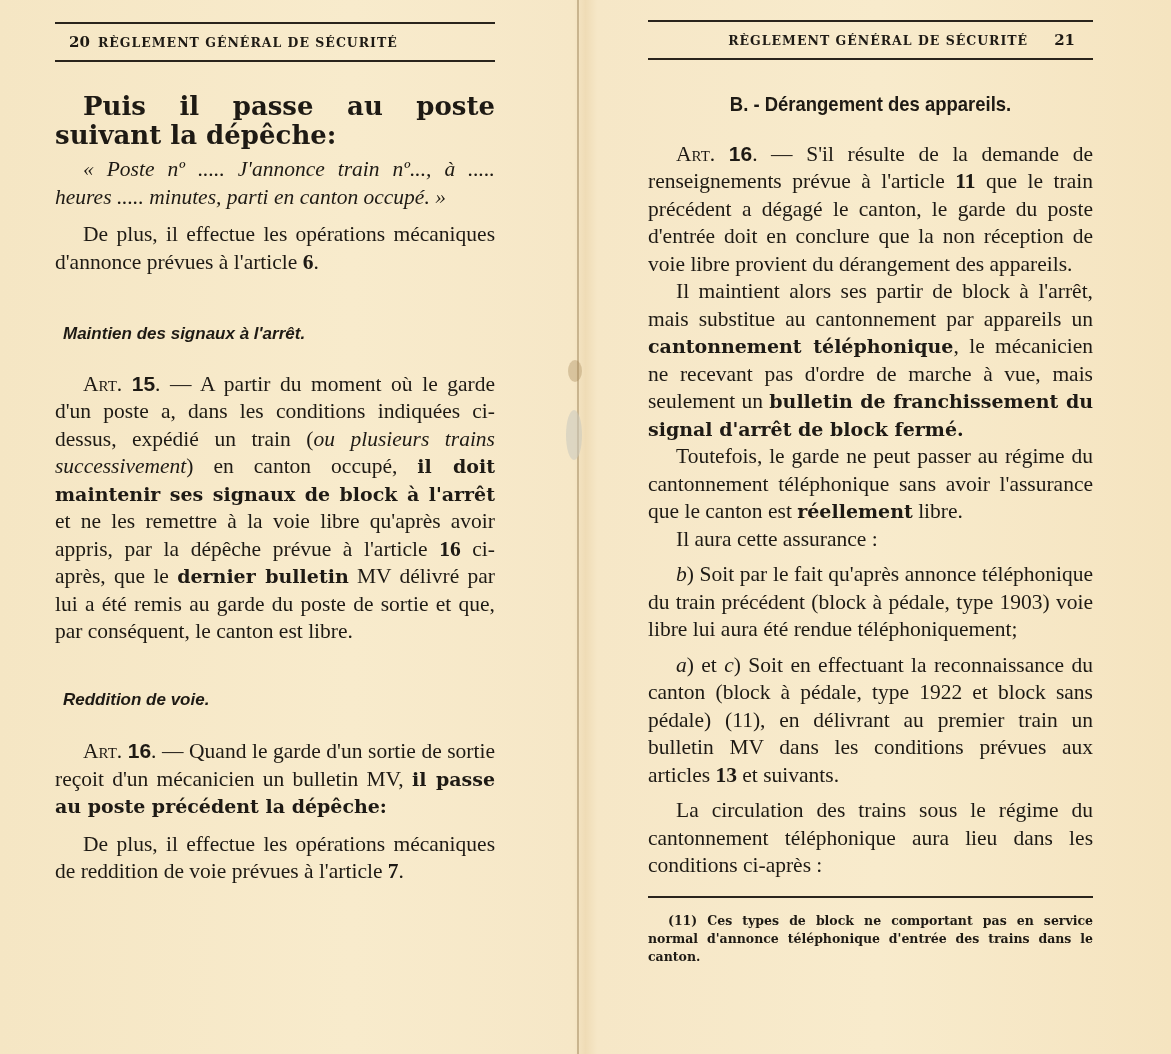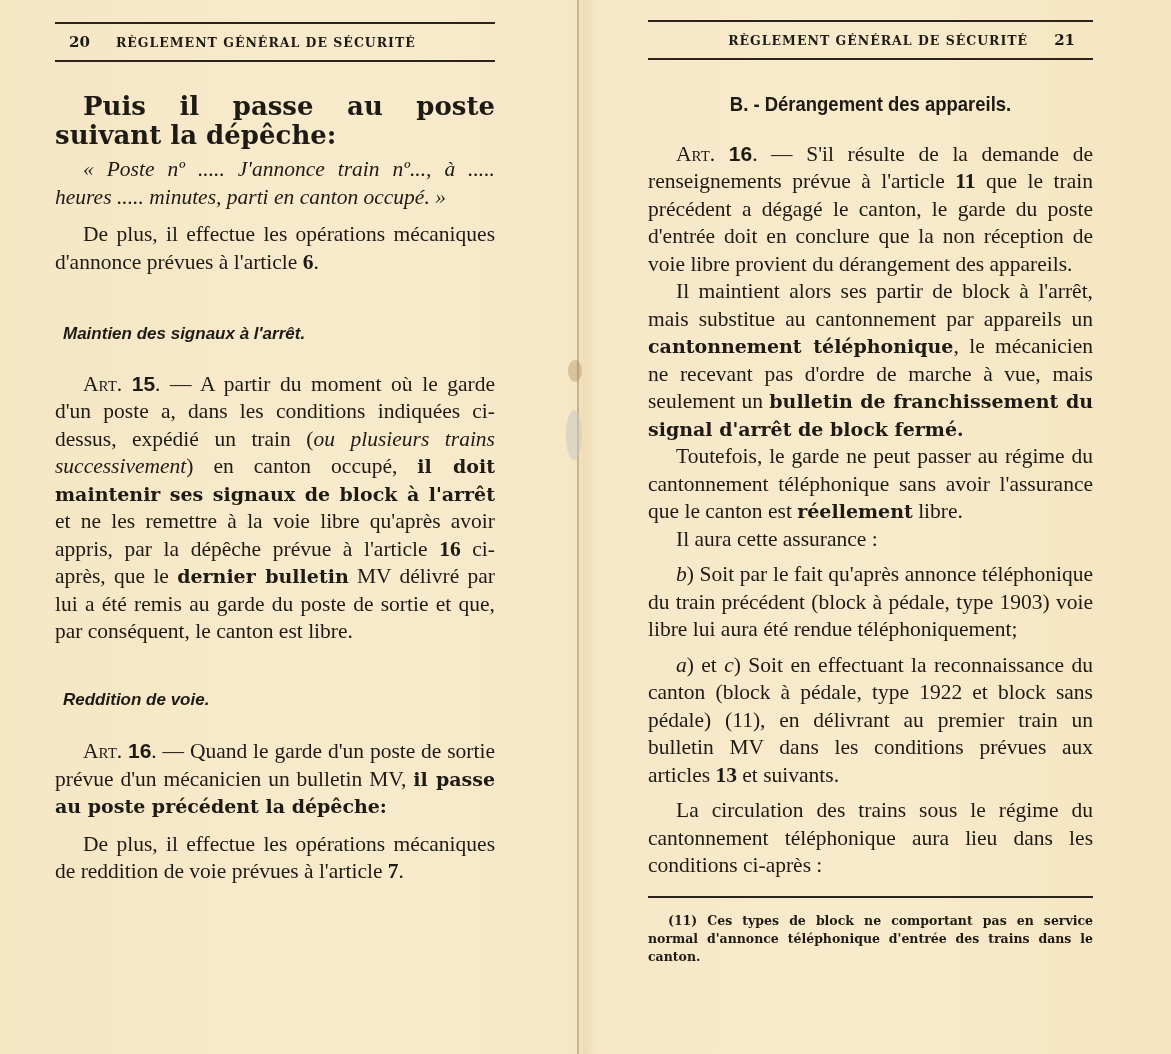--- a/index.html
+++ b/index.html
@@ -21,21 +21,21 @@
   .page.left { left:55px; width:440px; }
   .page.right { left:648px; width:445px; }
 
   .rule { height:2px; background:#2a241c; }
   .header {
     display:flex; align-items:center; height:36px;
     font-family:"DejaVu Serif","Liberation Serif",serif;
     font-size:12.5px; font-weight:bold; letter-spacing:1px;
   }
   .header .num { font-size:15px; letter-spacing:0; }
-  .left .header .num { margin-left:14px; margin-right:26px; }
+  .left .header .num { margin-left:14px; margin-right:8px; }
   .right .header { justify-content:flex-end; }
   .right .header .num { margin-left:26px; margin-right:18px; }
   .right .header .runtitle { }
 
   .text {
     font-family:"Liberation Serif","DejaVu Serif",serif;
     font-size:21.5px; line-height:27.5px;
     text-align:justify;
   }
   .p { margin:0; text-indent:28px; }
@@ -84,21 +84,21 @@
       <p class="p b" style="font-size:26px;line-height:29px;">Puis il passe au poste suivant la dépêche:</p>
       <p class="p quote" style="margin-top:6px;">« Poste nº ..... J'annonce train nº..., à ..... heures ..... minutes, parti en canton occupé. »</p>
       <p class="p" style="margin-top:10px;"><span>De plus, il effectue les opérations mécaniques d'annonce prévues à l'article </span><span class="bs">6</span><span>.</span></p>
 
       <p class="subhead" style="margin-top:44px;">Maintien des signaux à l'arrêt.</p>
 
       <p class="p" style="margin-top:22px;"><span class="sc">Art.</span> <span class="artnum">15</span><span>. — A partir du moment où le garde d'un poste a, dans les conditions indiquées ci-dessus, expédié un train (</span><span class="i">ou plusieurs trains successivement</span><span>) en canton occupé, </span><span class="b">il doit maintenir ses signaux de block à l'arrêt</span><span> et ne les remettre à la voie libre qu'après avoir appris, par la dépêche prévue à l'article </span><span class="bs">16</span><span> ci-après, que le </span><span class="b">dernier bulletin</span><span> MV délivré par lui a été remis au garde du poste de sortie et que, par conséquent, le canton est libre.</span></p>
 
       <p class="subhead" style="margin-top:40px;">Reddition de voie.</p>
 
-      <p class="p" style="margin-top:24px;"><span class="sc">Art.</span> <span class="artnum">16</span><span>. — Quand le garde d'un poste de sortie prévue d'un mécanicien un bulletin MV, </span><span class="b">il passe au poste précédent la dépêche:</span></p>
+      <p class="p" style="margin-top:24px;"><span class="sc">Art.</span> <span class="artnum">16</span><span>. — Quand le garde d'un sortie de sortie reçoit d'un mécanicien un bulletin MV, </span><span class="b">il passe au poste précédent la dépêche:</span></p>
       <p class="p" style="margin-top:10px;"><span>De plus, il effectue les opérations mécaniques de reddition de voie prévues à l'article </span><span class="bs">7</span><span>.</span></p>
     </div>
   </div>
 
   <div class="page right">
     <div style="height:20px;"></div>
     <div class="rule"></div>
     <div class="header">
       <span class="runtitle">RÈGLEMENT GÉNÉRAL DE SÉCURITÉ</span>
       <span class="num">21</span>

